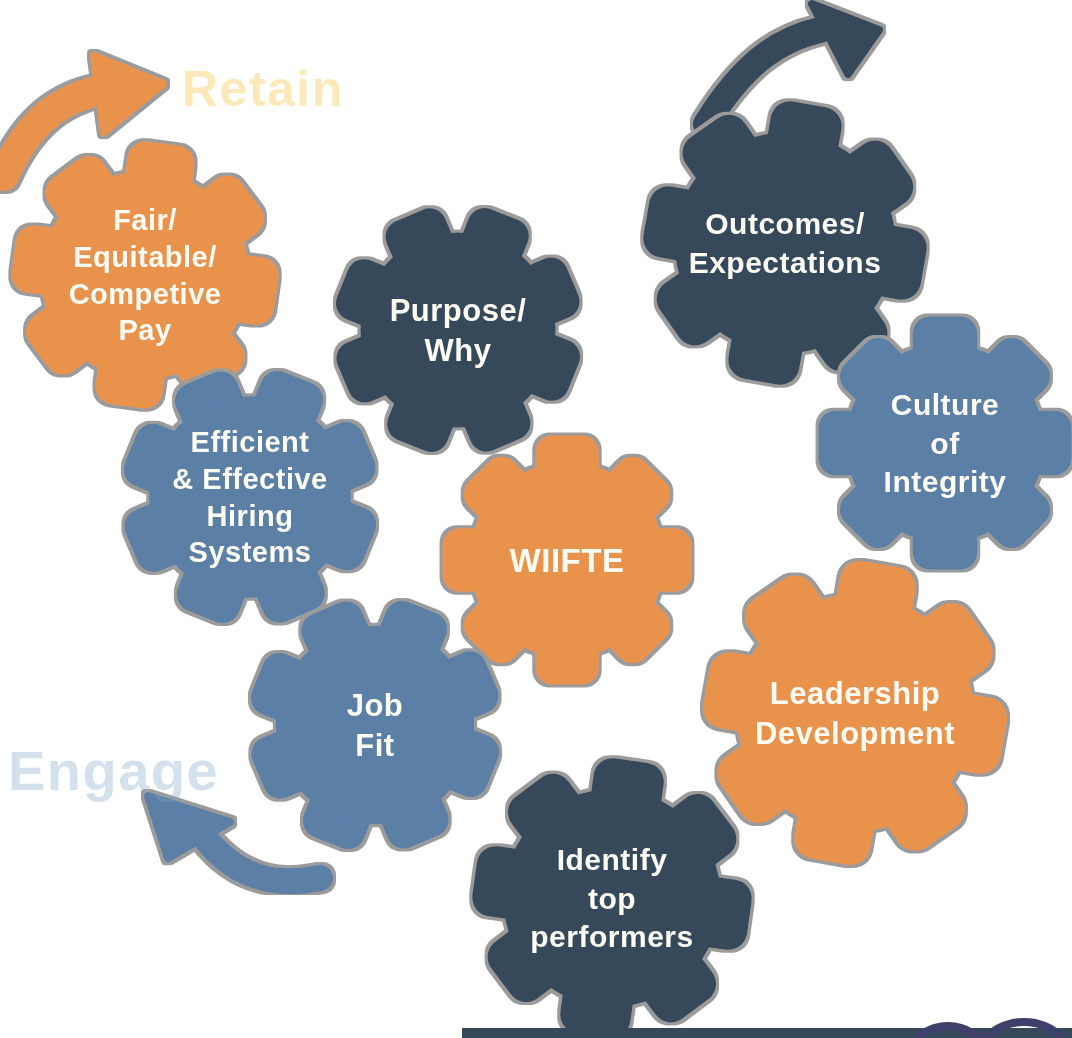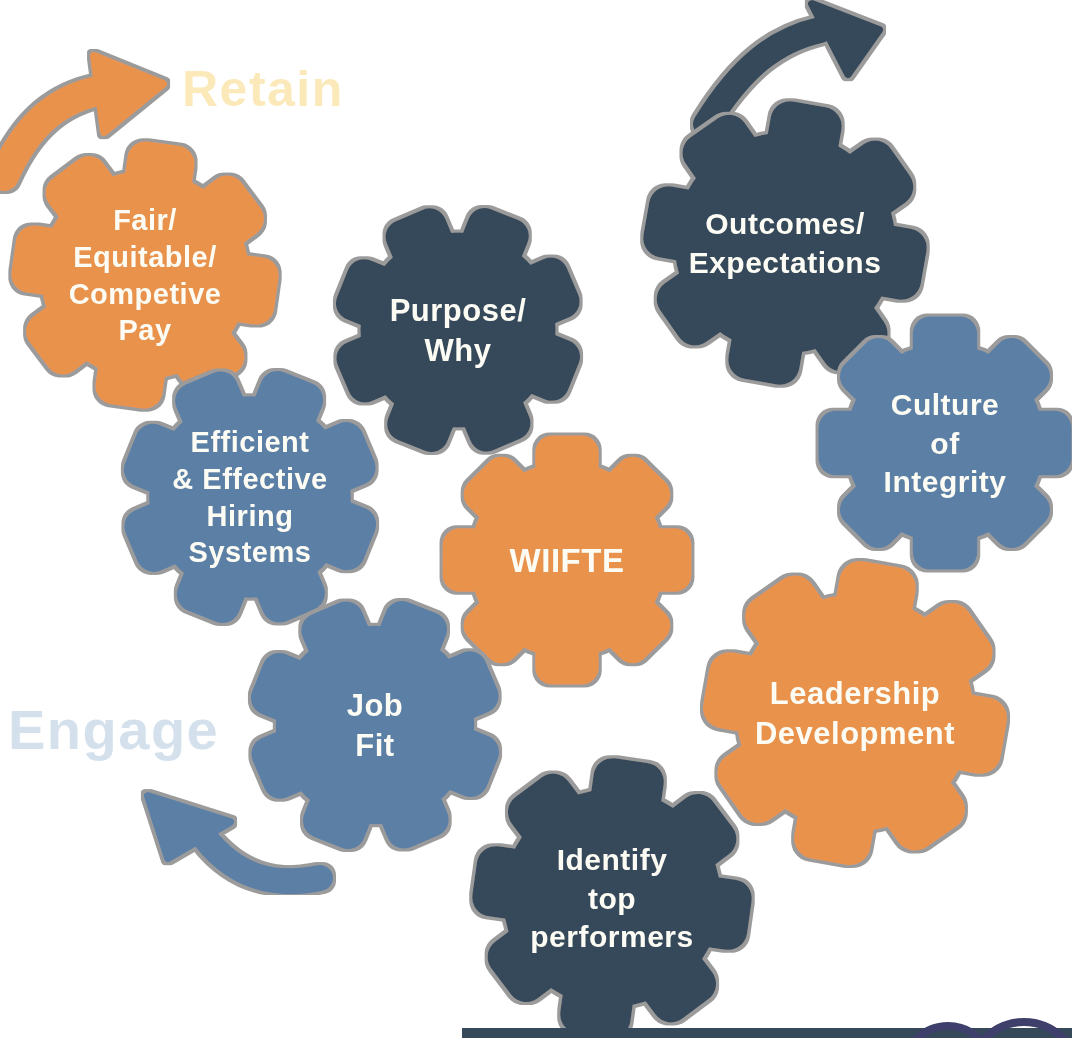--- a/index.html
+++ b/index.html
@@ -155,14 +155,14 @@
     <g id="layer-footer">
         <rect x="462" y="1028" width="610" height="10" fill="#36495A"></rect>
         <g>
           <circle cx="948" cy="1070" r="44" fill="none" stroke="#3E3F6A" stroke-width="8"></circle>
           <circle cx="1024" cy="1076" r="54" fill="none" stroke="#3E3F6A" stroke-width="8"></circle>
         </g>
       </g>
   </svg>
 
   <div class="stage stage-attract" style="color: rgba(247, 206, 100, 0.45);">Retain</div>
-  <div class="stage stage-engage" style="color: rgba(125, 165, 200, 0.33);">Engage</div>
+  <div class="stage stage-engage" style="color: rgba(125, 165, 200, 0.33); margin-top: 41px;">Engage</div>
 </div>
 
 </body></html>

